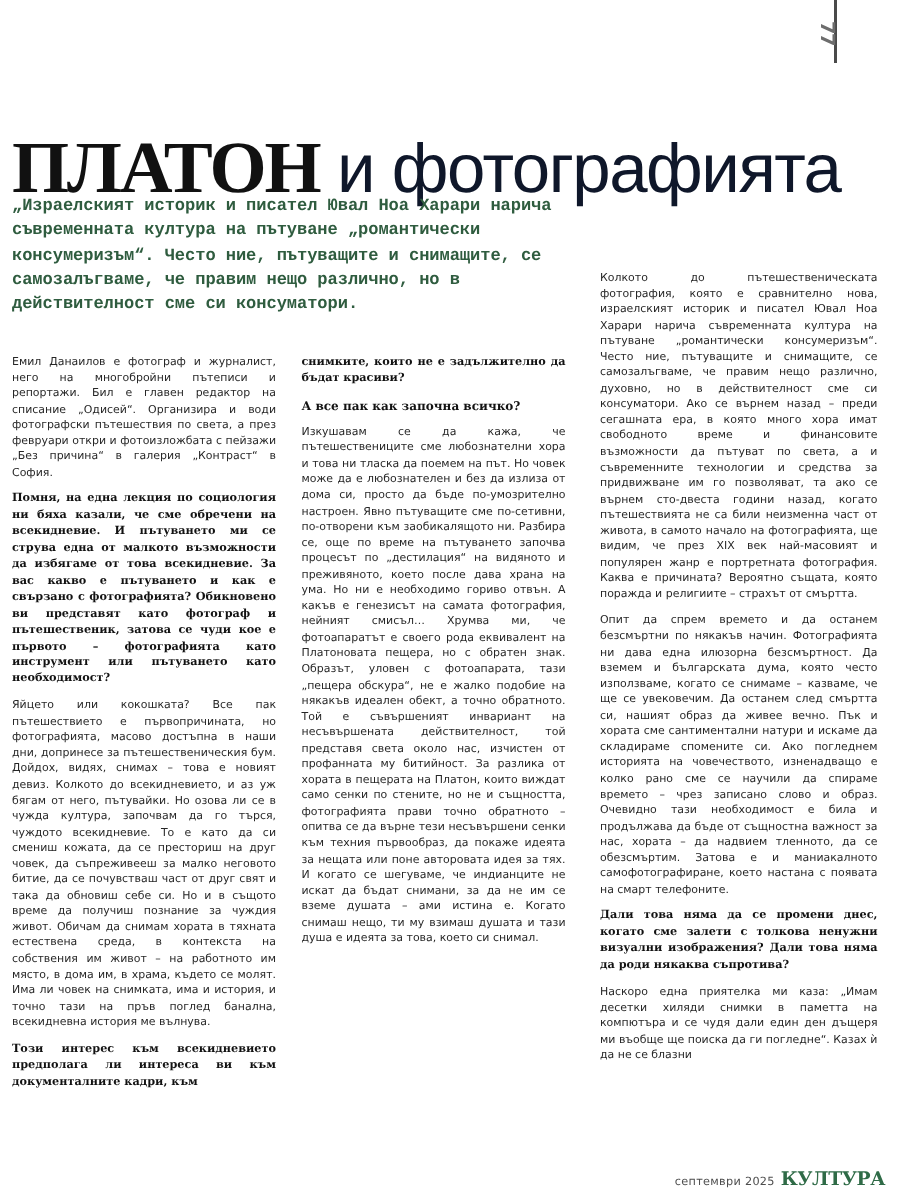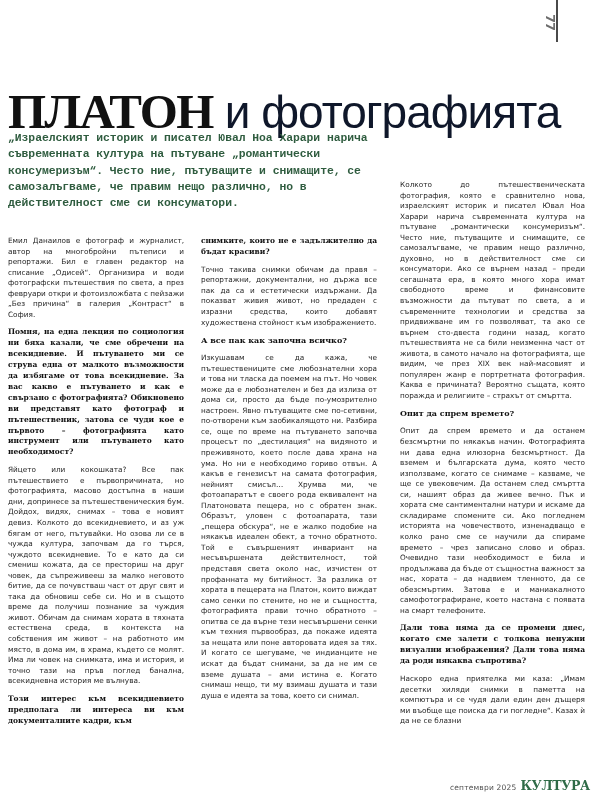--- a/index.html
+++ b/index.html
@@ -170,34 +170,32 @@
 
 <h1 class="headline">
   <span class="hl-bold">ПЛАТОН</span><span class="hl-light"> и фотографията</span>
 </h1>
 
 <div class="lead">
   <span>„Израелският историк и писател Ювал Ноа Харари нарича съвременната култура на пътуване „романтически консумеризъм“. Често ние, пътуващите и снимащите, се самозалъгваме, че правим нещо различно, но в действителност сме си консуматори.</span>
 </div>
 
 <div class="col" id="col-1">
-    <p class="bio">Емил Данаилов е фотограф и журналист, автор на многобройни пътеписи и репортажи. Бил е главен редактор на списание „Одисей“. Организира и води фотографски пътешествия по света, а през февруари откри и фотоизложбата с пейзажи „Без причина“ в галерия „Контраст“ в София.</p>
+    <p class="bio">Емил Данаилов е фотограф и журналист, него на многобройни пътеписи и репортажи. Бил е главен редактор на списание „Одисей“. Организира и води фотографски пътешествия по света, а през февруари откри и фотоизложбата с пейзажи „Без причина“ в галерия „Контраст“ в София.</p>
     <p class="q">Помня, на една лекция по социология ни бяха казали, че сме обречени на всекидневие. И пътуването ми се струва една от малкото възможности да избягаме от това всекидневие. За вас какво е пътуването и как е свързано с фотографията? Обикновено ви представят като фотограф и пътешественик, затова се чуди кое е първото – фотографията като инструмент или пътуването като необходимост?</p>
     <p>Яйцето или кокошката? Все пак пътешествието е първопричината, но фотографията, масово достъпна в наши дни, допринесе за пътешественическия бум. Дойдох, видях, снимах – това е новият девиз. Колкото до всекидневието, и аз уж бягам от него, пътувайки. Но озова ли се в чужда култура, започвам да го търся, чуждото всекидневие. То е като да си смениш кожата, да се престориш на друг човек, да съпреживееш за малко неговото битие, да се почувстваш част от друг свят и така да обновиш себе си. Но и в същото време да получиш познание за чуждия живот. Обичам да снимам хората в тяхната естествена среда, в контекста на собствения им живот – на работното им място, в дома им, в храма, където се молят. Има ли човек на снимката, има и история, и точно тази на пръв поглед банална, всекидневна история ме вълнува.</p>
     <p class="q">Този интерес към всекидневието предполага ли интереса ви към документалните кадри, към</p>
   </div>
 <div class="col" id="col-2">
     <p class="q">снимките, които не е задължително да бъдат красиви?</p>
-    <p>Точно такива снимки обичам да правя – репортажни, документални, но държа все пак да са и естетически издържани. Да показват живия живот, но предаден с изразни средства, които добавят художествена стойност към изображението.</p>
     <p class="sub">А все пак как започна всичко?</p>
     <p>Изкушавам се да кажа, че пътешествениците сме любознателни хора и това ни тласка да поемем на път. Но човек може да е любознателен и без да излиза от дома си, просто да бъде по-умозрително настроен. Явно пътуващите сме по-сетивни, по-отворени към заобикалящото ни. Разбира се, още по време на пътуването започва процесът по „дестилация“ на видяното и преживяното, което после дава храна на ума. Но ни е необходимо гориво отвън. А какъв е генезисът на самата фотография, нейният смисъл… Хрумва ми, че фотоапаратът е своего рода еквивалент на Платоновата пещера, но с обратен знак. Образът, уловен с фотоапарата, тази „пещера обскура“, не е жалко подобие на някакъв идеален обект, а точно обратното. Той е съвършеният инвариант на несъвършената действителност, той представя света около нас, изчистен от профанната му битийност. За разлика от хората в пещерата на Платон, които виждат само сенки по стените, но не и същността, фотографията прави точно обратното – опитва се да върне тези несъвършени сенки към техния първообраз, да покаже идеята за нещата или поне авторовата идея за тях. И когато се шегуваме, че индианците не искат да бъдат снимани, за да не им се вземе душата – ами истина е. Когато снимаш нещо, ти му взимаш душата и тази душа е идеята за това, което си снимал.</p>
   </div>
 <div class="col" id="col-3">
     <p>Колкото до пътешественическата фотография, която е сравнително нова, израелският историк и писател Ювал Ноа Харари нарича съвременната култура на пътуване „романтически консумеризъм“. Често ние, пътуващите и снимащите, се самозалъгваме, че правим нещо различно, духовно, но в действителност сме си консуматори. Ако се върнем назад – преди сегашната ера, в която много хора имат свободното време и финансовите възможности да пътуват по света, а и съвременните технологии и средства за придвижване им го позволяват, та ако се върнем сто-двеста години назад, когато пътешествията не са били неизменна част от живота, в самото начало на фотографията, ще видим, че през XIX век най-масовият и популярен жанр е портретната фотография. Каква е причината? Вероятно същата, която поражда и религиите – страхът от смъртта.</p>
-    <p class="sub">Опит да спрем времето?</p>
     <p>Опит да спрем времето и да останем безсмъртни по някакъв начин. Фотографията ни дава една илюзорна безсмъртност. Да вземем и българската дума, която често използваме, когато се снимаме – казваме, че ще се увековечим. Да останем след смъртта си, нашият образ да живее вечно. Пък и хората сме сантиментални натури и искаме да складираме спомените си. Ако погледнем историята на човечеството, изненадващо е колко рано сме се научили да спираме времето – чрез записано слово и образ. Очевидно тази необходимост е била и продължава да бъде от същностна важност за нас, хората – да надвием тленното, да се обезсмъртим. Затова е и маниакалното самофотографиране, което настана с появата на смарт телефоните.</p>
     <p class="q">Дали това няма да се промени днес, когато сме залети с толкова ненужни визуални изображения? Дали това няма да роди някаква съпротива?</p>
     <p>Наскоро една приятелка ми каза: „Имам десетки хиляди снимки в паметта на компютъра и се чудя дали един ден дъщеря ми въобще ще поиска да ги погледне“. Казах ѝ да не се блазни</p>
   </div>
 
 <div class="footer">
   <span class="date">септември 2025</span><span class="brand">КУЛТУРА</span>
 </div>
 
 </body></html>

